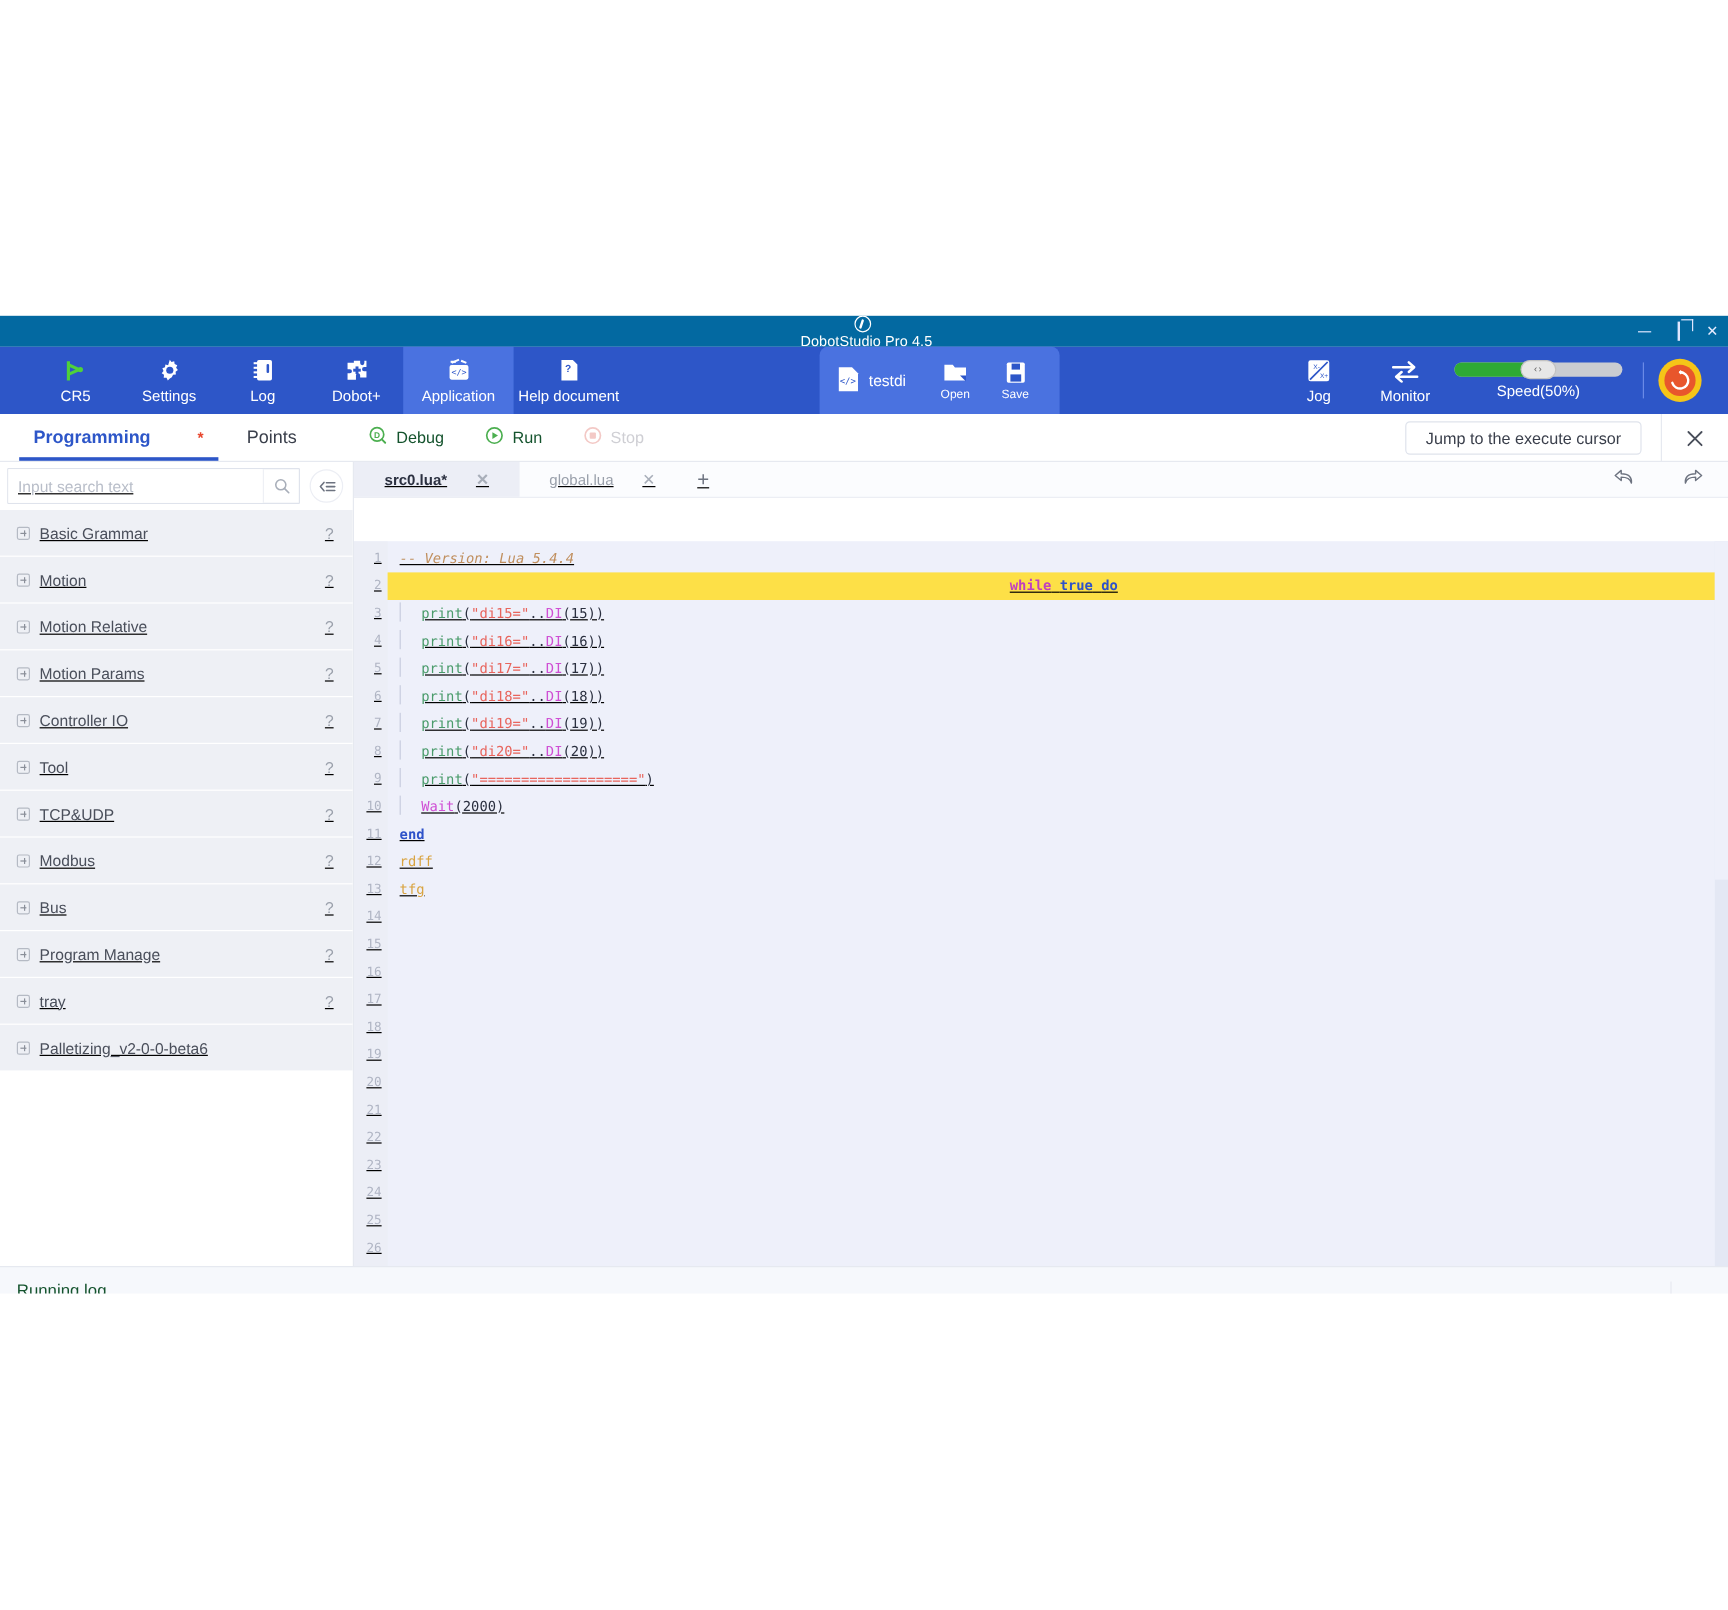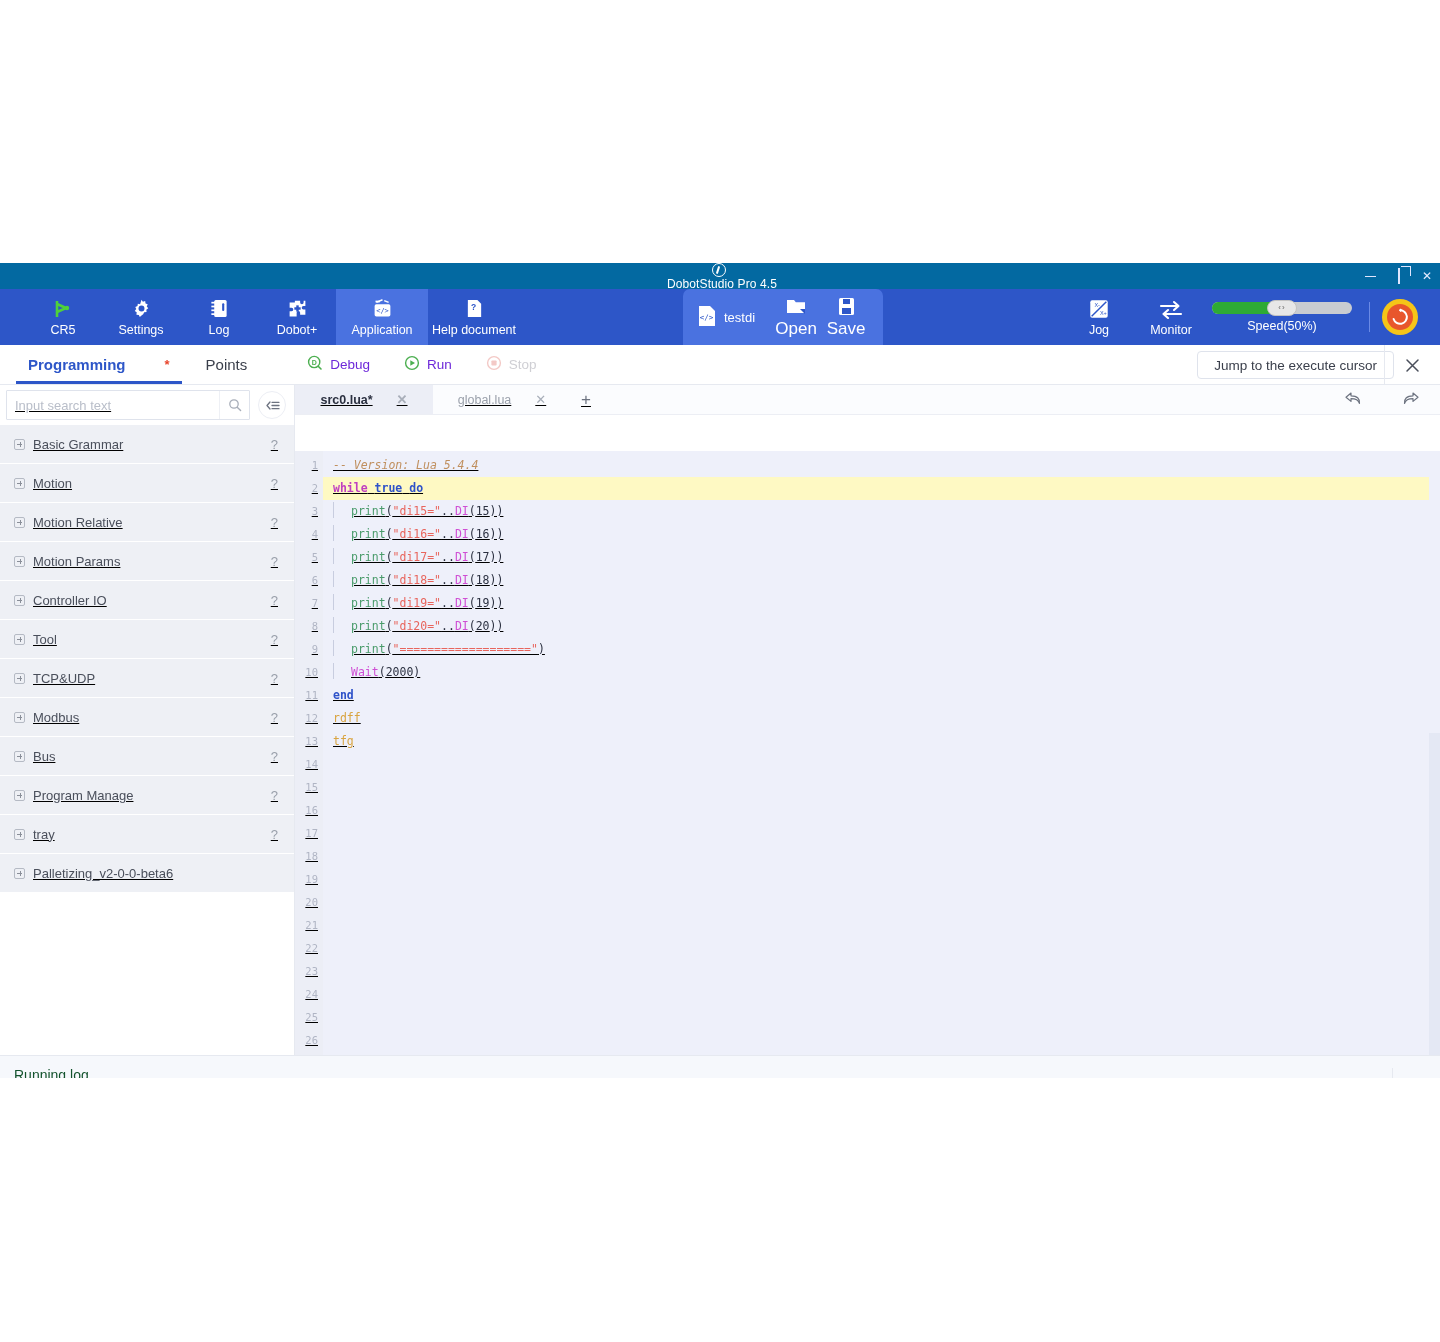--- a/index.html
+++ b/index.html
@@ -61,21 +61,21 @@
   .rb-item.wide { width: 92px; }
   .rb-item.active { background: #4a72e0; }
   .rb-ico { height: 22px; display: flex; align-items: center; justify-content: center; }
 
   .file-group {
     position: absolute; left: 683px; top: 0; height: 56px;
     background: #4a72e0; border-radius: 7px 7px 0 0;
     display: flex; align-items: center; padding: 0 14px; gap: 4px;
   }
   .file-name { display:flex; align-items:center; gap:7px; color:#fff; font-size:13px; padding-right: 14px;}
-  .fg-btn { width: 46px; display:flex; flex-direction:column; align-items:center; gap:2px; color:#fff; font-size:17px; cursor:pointer; }
+  .fg-btn { width: 46px; display:flex; flex-direction:column; align-items:center; gap:2px; color:#fff; font-size:10px; cursor:pointer; }
 
   .ribbon-right { position: absolute; right: 0; top: 0; height: 56px; display: flex; align-items: center; gap: 0; }
   .rr-item { width: 72px; display:flex; flex-direction:column; align-items:center; justify-content:center; gap:3px; color:#fff; font-size:12.5px; cursor:pointer; }
   .speed-box { width: 150px; display:flex; flex-direction:column; align-items:center; justify-content:center; gap:5px; color:#fff; font-size:12.5px; }
   .slider { width: 140px; height: 12px; background: #c9ccd1; border-radius: 6px; position: relative; }
   .slider .fill { position:absolute; left:0; top:0; height:12px; width:50%; background:#2eaa35; border-radius:6px 0 0 6px; }
   .slider .knob {
     position:absolute; left: 50%; top: -2px; transform: translateX(-50%);
     width: 30px; height: 16px; border-radius: 8px;
     background:#e7e7e7; border:1px solid #c2c2c2;
@@ -97,24 +97,24 @@
   }
   .tabs-main { display: flex; align-items: stretch; padding-left: 10px; }
   .tab-main {
     padding: 0 18px; display:flex; align-items:center;
     font-size: 15px; color: #3a3f4b; cursor:pointer; position: relative; gap: 36px;
   }
   .tab-main.active { color:#2d56c8; font-weight:bold; }
   .tab-main.active::after { content:""; position:absolute; left:6px; right:6px; bottom:0; height:3px; background:#2d56c8; }
   .tab-star { color:#e8452c; margin-left: 3px; font-size: 13px; }
   .run-ctrls { display:flex; align-items:center; gap: 34px; margin-left: 42px; }
-  .run-btn { display:flex; align-items:center; gap:7px; font-size:13.5px; color:#6d28d9; cursor:pointer; }
+  .run-btn { display:flex; align-items:center; gap:7px; font-size:13.5px; color:#14532d; cursor:pointer; }
   .run-btn.disabled { color:#cfcfd4; cursor:default; }
   .jump-btn {
-    position:absolute; right: 46px; top: 6px;
+    position:absolute; right: 72px; top: 6px;
     height: 28px; padding: 0 16px;
     border: 1px solid #dfe3ec; border-radius: 4px; background:#fff;
     display:flex; align-items:center; font-size:13.5px; color:#3a3f4b; cursor:pointer;
   }
   .close-x {
     position:absolute; right: 0; top: 0; width: 56px; height: 40px;
     display:flex; align-items:center; justify-content:center; cursor:pointer;
     border-left: 1px solid #e6e9f0;
   }
 
@@ -169,21 +169,21 @@
 
   .code-wrap { flex:1; display:flex; background:#eef0fa; position:relative; overflow:hidden; }
   .gutter {
     width: 28px; background:#eceef6; color:#b0b5c4;
     font-family:"DejaVu Sans Mono", monospace; font-size:10.5px;
     text-align:right; padding-top: 3px; padding-right: 5px; flex:0 0 auto;
   }
   .gutter div { height: 23px; line-height: 23px; }
   .code-col { flex:1; position:relative; font-family:"DejaVu Sans Mono", monospace; font-size:11.5px; padding-top:3px; }
   .cline { height:23px; line-height:23px; padding-left: 10px; white-space: pre; }
-  .cline.hl { background:#fef9c3; }
+  .cline.hl { background:#fde047;text-align:center; }
   .indent-guide { display:inline-block; width: 18px; border-left:1px solid #c8cddf; height: 16px; vertical-align:-3px; }
   .cm { color:#c08f5e; font-style: italic; }
   .kw { color:#c040c0; font-weight:bold; }
   .kw2 { color:#2e52c9; font-weight:bold; }
   .fn { color:#4a9b6b; }
   .str { color:#e8655d; }
   .id { color:#cf4fd4; }
   .num { color:#2b3040; }
   .pl { color:#2b3040; }
   .var { color:#d9a441; }

